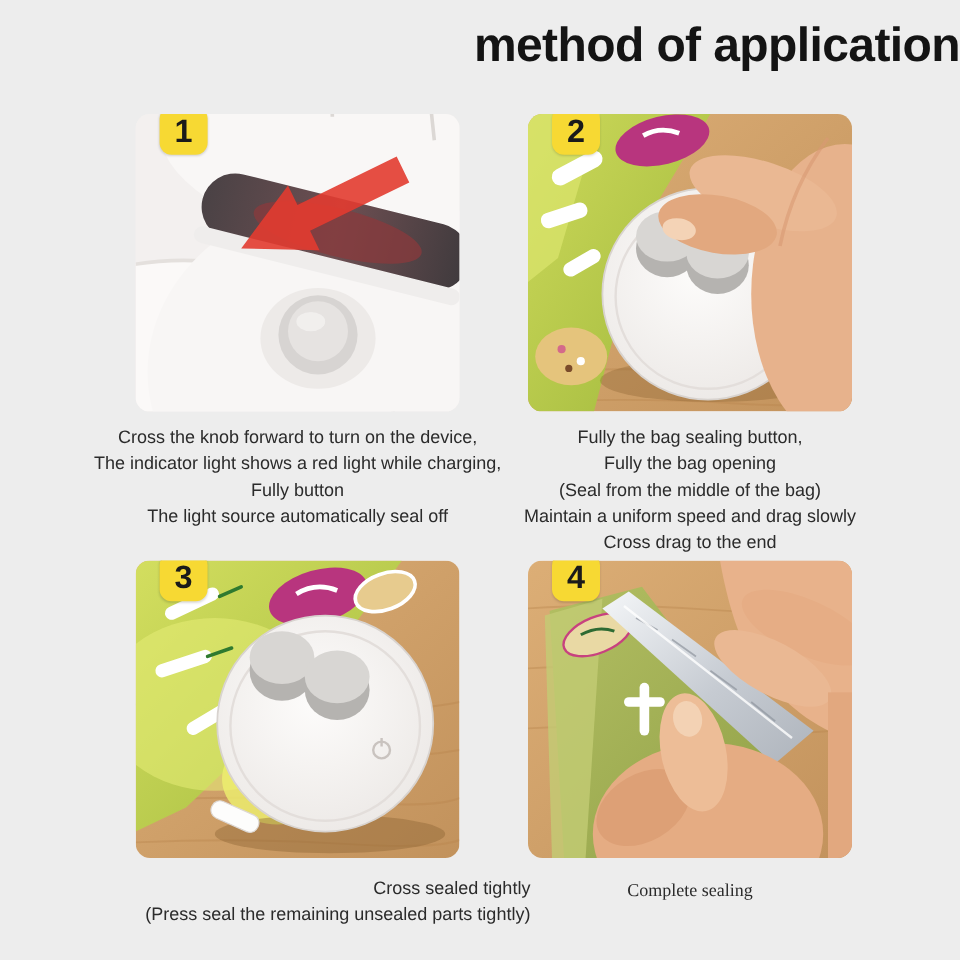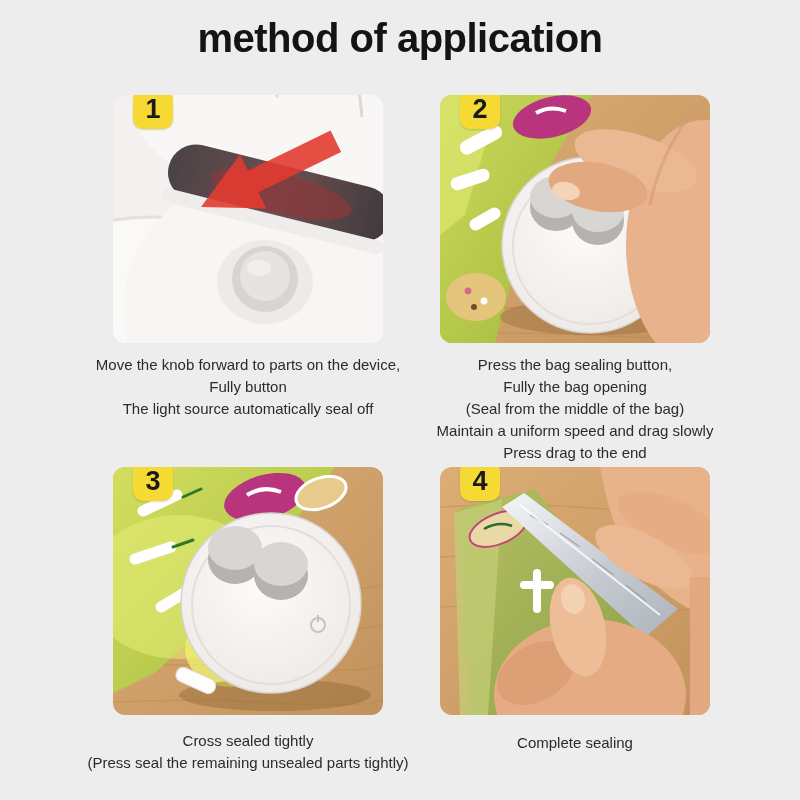--- a/index.html
+++ b/index.html
@@ -3,21 +3,21 @@
 <meta charset="utf-8">
 <style>
   html,body{margin:0;padding:0;}
   body{font-family:"Liberation Sans", sans-serif; background:#ddd;}
   .page{
     position:relative; width:800px; height:800px; margin:0 auto;
     background:var(--page_bg,#ededed); overflow:hidden;
   }
   .title{
     position:absolute; top:16px; left:0; width:800px;
-    text-align:center; font-size:40px; font-weight:bold;
+    text-align:right; font-size:40px; font-weight:bold;
     letter-spacing:-0.5px; color:var(--title_color,#141414); margin:0;
   }
   .photo{
     position:absolute; width:270px; height:248px;
     border-radius:12px; overflow:hidden; background:#f3f0ef;
   }
   .photo svg{display:block; width:270px; height:248px;}
   .pos1{left:113px; top:95px;}
   .pos2{left:440px; top:95px;}
   .pos3{left:113px; top:467px;}
@@ -27,22 +27,22 @@
     background:var(--badge_bg,#f7d933); color:var(--badge_text,#1a1a1a);
     font-size:27px; font-weight:bold; line-height:40px; text-align:center;
     box-shadow:0 1px 2px rgba(0,0,0,.15);
   }
   .caption{
     position:absolute; text-align:center;
     color:var(--caption_color,#2b2b2b); font-size:15px; line-height:22px;
   }
   .cap1{left:54px; top:354px; width:388px;}
   .cap2{left:404px; top:354px; width:342px;}
-  .cap3{left:54px; top:730px; width:388px;}
-  .cap4{left:404px; top:732px; width:342px;}
+  .cap3{left:54px; top:730px; width:388px;text-align:right;}
+  .cap4{left:404px; top:732px; width:342px;font-family:Liberation Serif, serif;}
 </style>
 </head>
 <body>
 
 <div class="page">
 
   <h1 class="title">method of application</h1>
 
   <div class="photo pos1">
     <svg viewBox="0 0 270 248">
@@ -269,31 +269,32 @@
         <ellipse cx="150" cy="228" rx="96" ry="76" fill="#e5ac83"></ellipse>
         <ellipse cx="96" cy="206" rx="42" ry="28" transform="rotate(-30 96 206)" fill="#dda076"></ellipse>
         <ellipse cx="138" cy="160" rx="27" ry="50" transform="rotate(-12 138 160)" fill="#edbd97"></ellipse>
         <ellipse cx="133" cy="132" rx="12" ry="15" transform="rotate(-12 133 132)" fill="#f3d2b4"></ellipse>
       </g>
     </svg>
     <div class="badge" style="position:absolute;left:20px;top:-6px;">4</div>
   </div>
 
   <div class="caption cap1">
-    <div>Move the knob forward to parts on the device,</div>
+    <div>Cross the knob forward to turn on the device,</div>
+    <div>The indicator light shows a red light while charging,</div>
     <div>Fully button</div>
     <div>The light source automatically seal off</div>
   </div>
 
   <div class="caption cap2">
-    <div>Press the bag sealing button,</div>
+    <div>Fully the bag sealing button,</div>
     <div>Fully the bag opening</div>
     <div>(Seal from the middle of the bag)</div>
     <div>Maintain a uniform speed and drag slowly</div>
-    <div>Press drag to the end</div>
+    <div>Cross drag to the end</div>
   </div>
 
   <div class="caption cap3">
     <div>Cross sealed tightly</div>
     <div>(Press seal the remaining unsealed parts tightly)</div>
   </div>
 
   <div class="caption cap4">
     <div>Complete sealing</div>
   </div>

